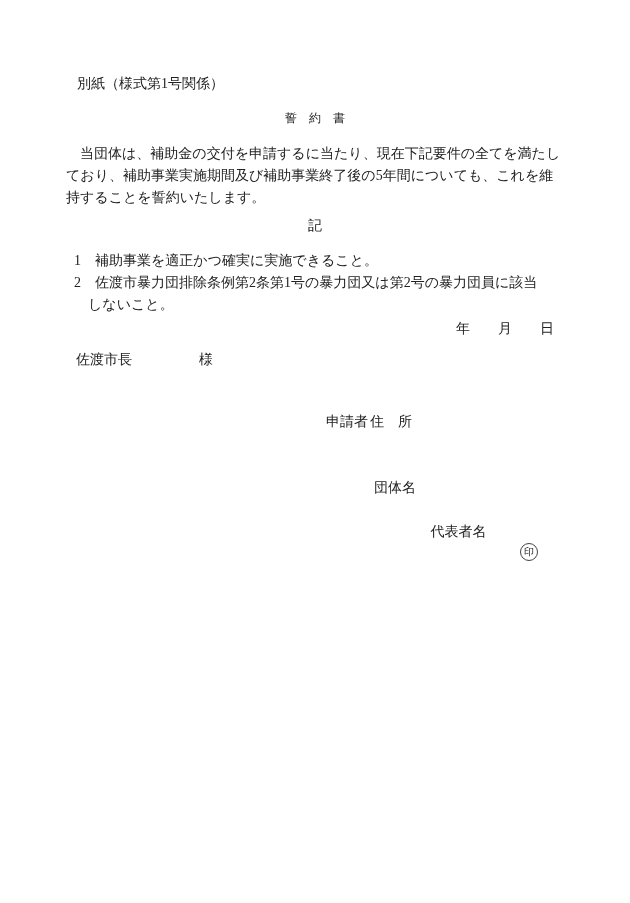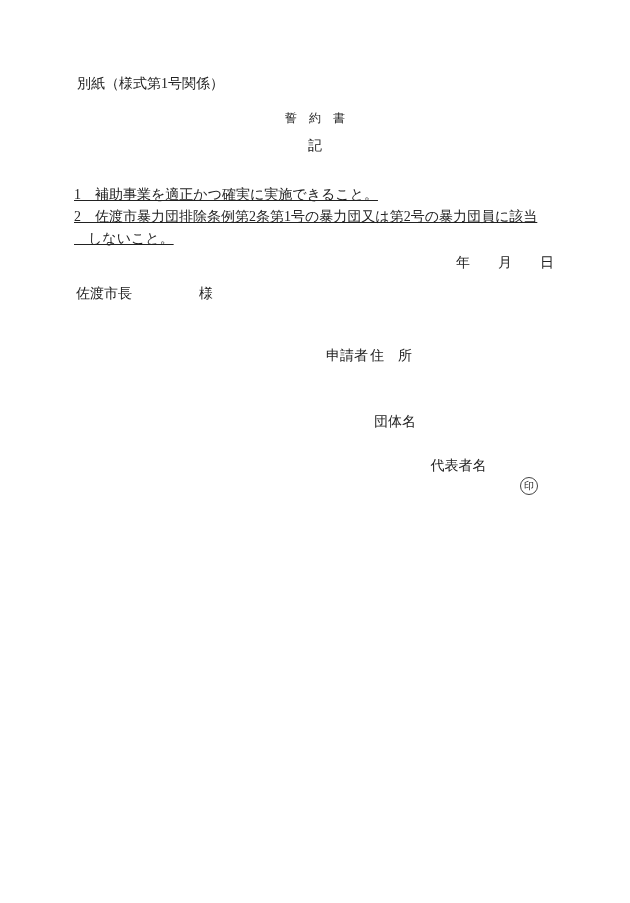--- a/index.html
+++ b/index.html
@@ -35,24 +35,23 @@
     white-space: pre-line;
     text-align: justify;
   }
   .para-1 { margin-top: 14px; }
   .para-2 { margin-top: 2px; }
   .record-heading {
     margin-top: 6px;
     text-align: center;
   }
   .list {
-    margin: 27px 0 0 0;
+    margin: 13px 0 0 0;
     padding: 0 0 0 8px;
     list-style: none;
-    text-decoration: underline;
   }
   .list li {
     white-space: pre-line;
     text-align: justify;
   }
   .date-line {
     margin-top: 2px;
     text-align: right;
     padding-right: 10px;
   }
@@ -91,20 +90,23 @@
 </style>
 </head>
 <body>
 
 <div class="page">
 
   <div class="attachment-note">別紙（様式第1号関係）</div>
 
   <h1 class="doc-title">誓　約　書</h1>
 
+  <p class="para para-1">　当団体は、補助金の交付を申請するに当たり、現在下記要件の全てを満たし
+ており、補助事業実施期間及び補助事業終了後の5年間についても、これを維
+持することを誓約いたします。</p>
 
 
   <div class="record-heading">記</div>
 
   <ol class="list">
     <li>1　補助事業を適正かつ確実に実施できること。</li>
     <li>2　佐渡市暴力団排除条例第2条第1号の暴力団又は第2号の暴力団員に該当
 　しないこと。</li>
   </ol>
 

